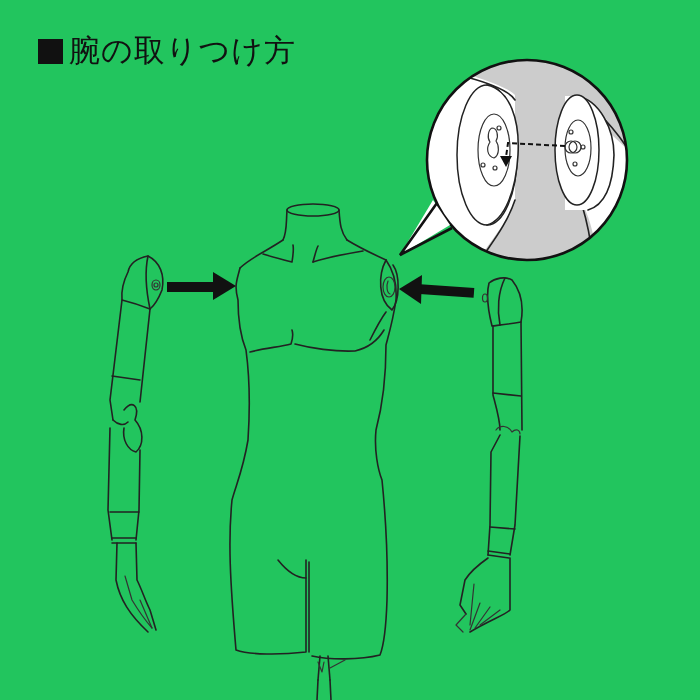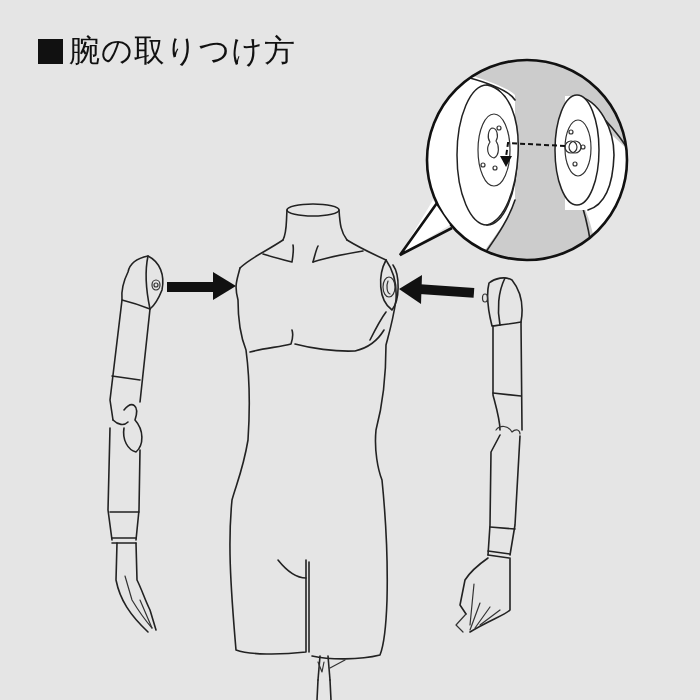--- a/index.html
+++ b/index.html
@@ -1,16 +1,16 @@
 <!DOCTYPE html>
 <html><head>
   <meta charset="utf-8">
   <style>
     html, body { margin: 0; padding: 0; background: #ffffff; }
-    .canvas { position: relative; width: 700px; height: 700px; background: #e5e5e5; overflow: hidden; text-decoration: underline; }
+    .canvas { position: relative; width: 700px; height: 700px; background: #22c55e; overflow: hidden; text-decoration: underline; }
     .title { position: absolute; left: 38px; top: 30px; display: flex; align-items: center; font-family: "DejaVu Sans", sans-serif; font-size: 31px; color: #111111; letter-spacing: 1px; }
     .title .square { width: 25px; height: 25px; background: #111111; margin-right: 6px; }
     svg { position: absolute; left: 0; top: 0; }
     .ln { fill: none; stroke: #222; stroke-width: 1.6; stroke-linecap: round; stroke-linejoin: round; }
     .thin { fill: none; stroke: #333; stroke-width: 1.2; stroke-linecap: round; stroke-linejoin: round; }
     .bold { fill: none; stroke: #111; stroke-width: 2.6; }
   </style>
 </head>
 <body>
 

